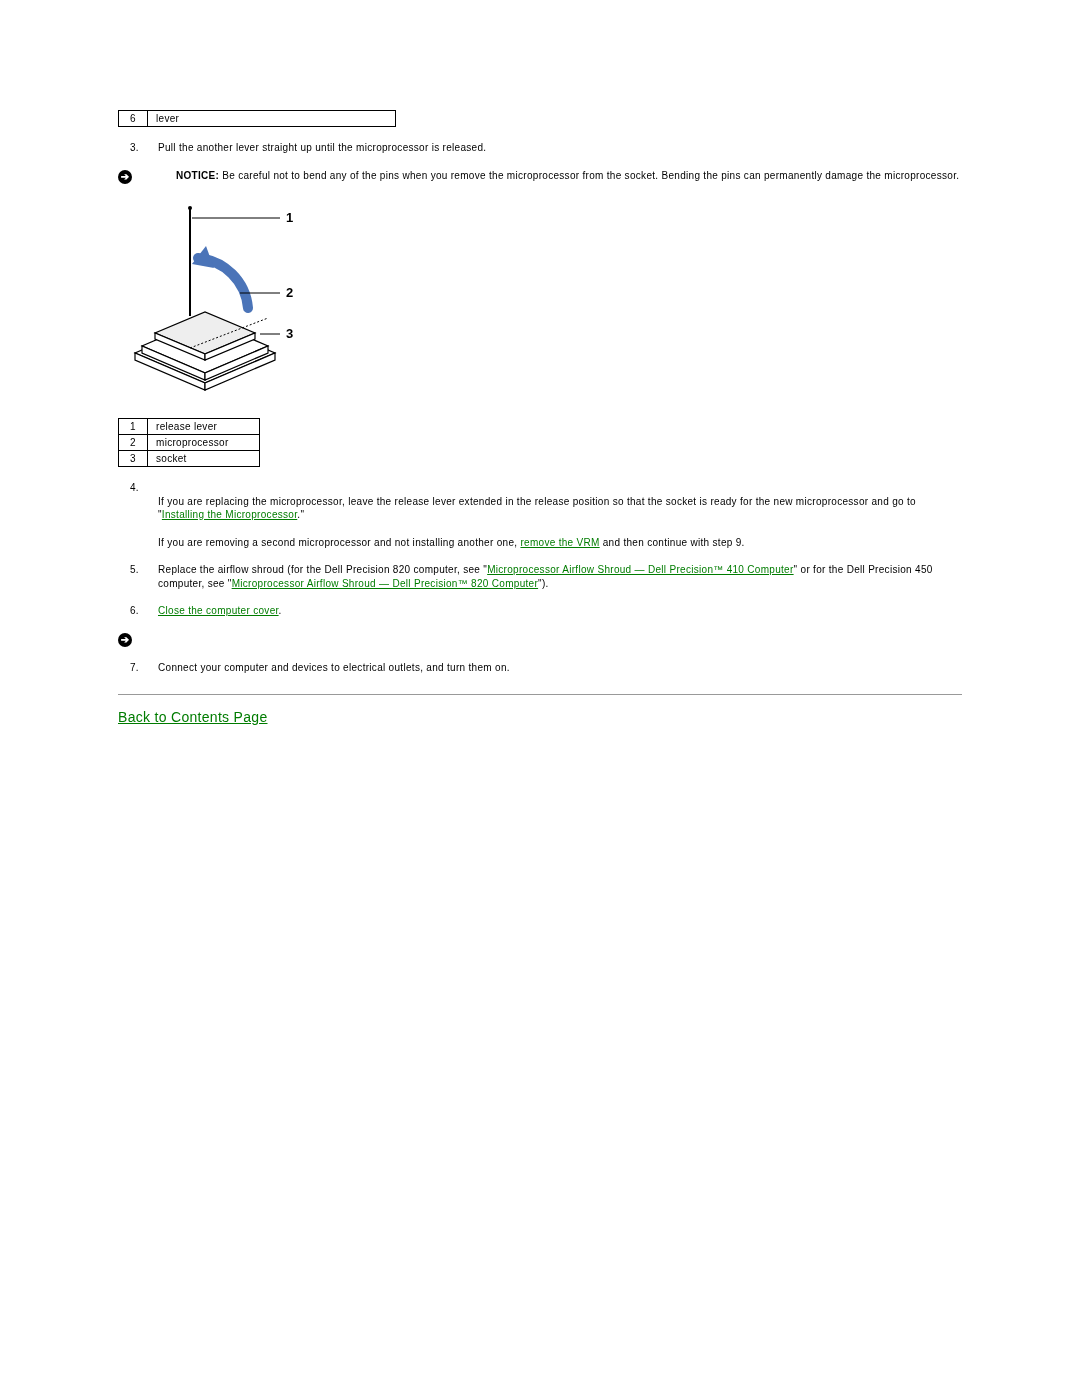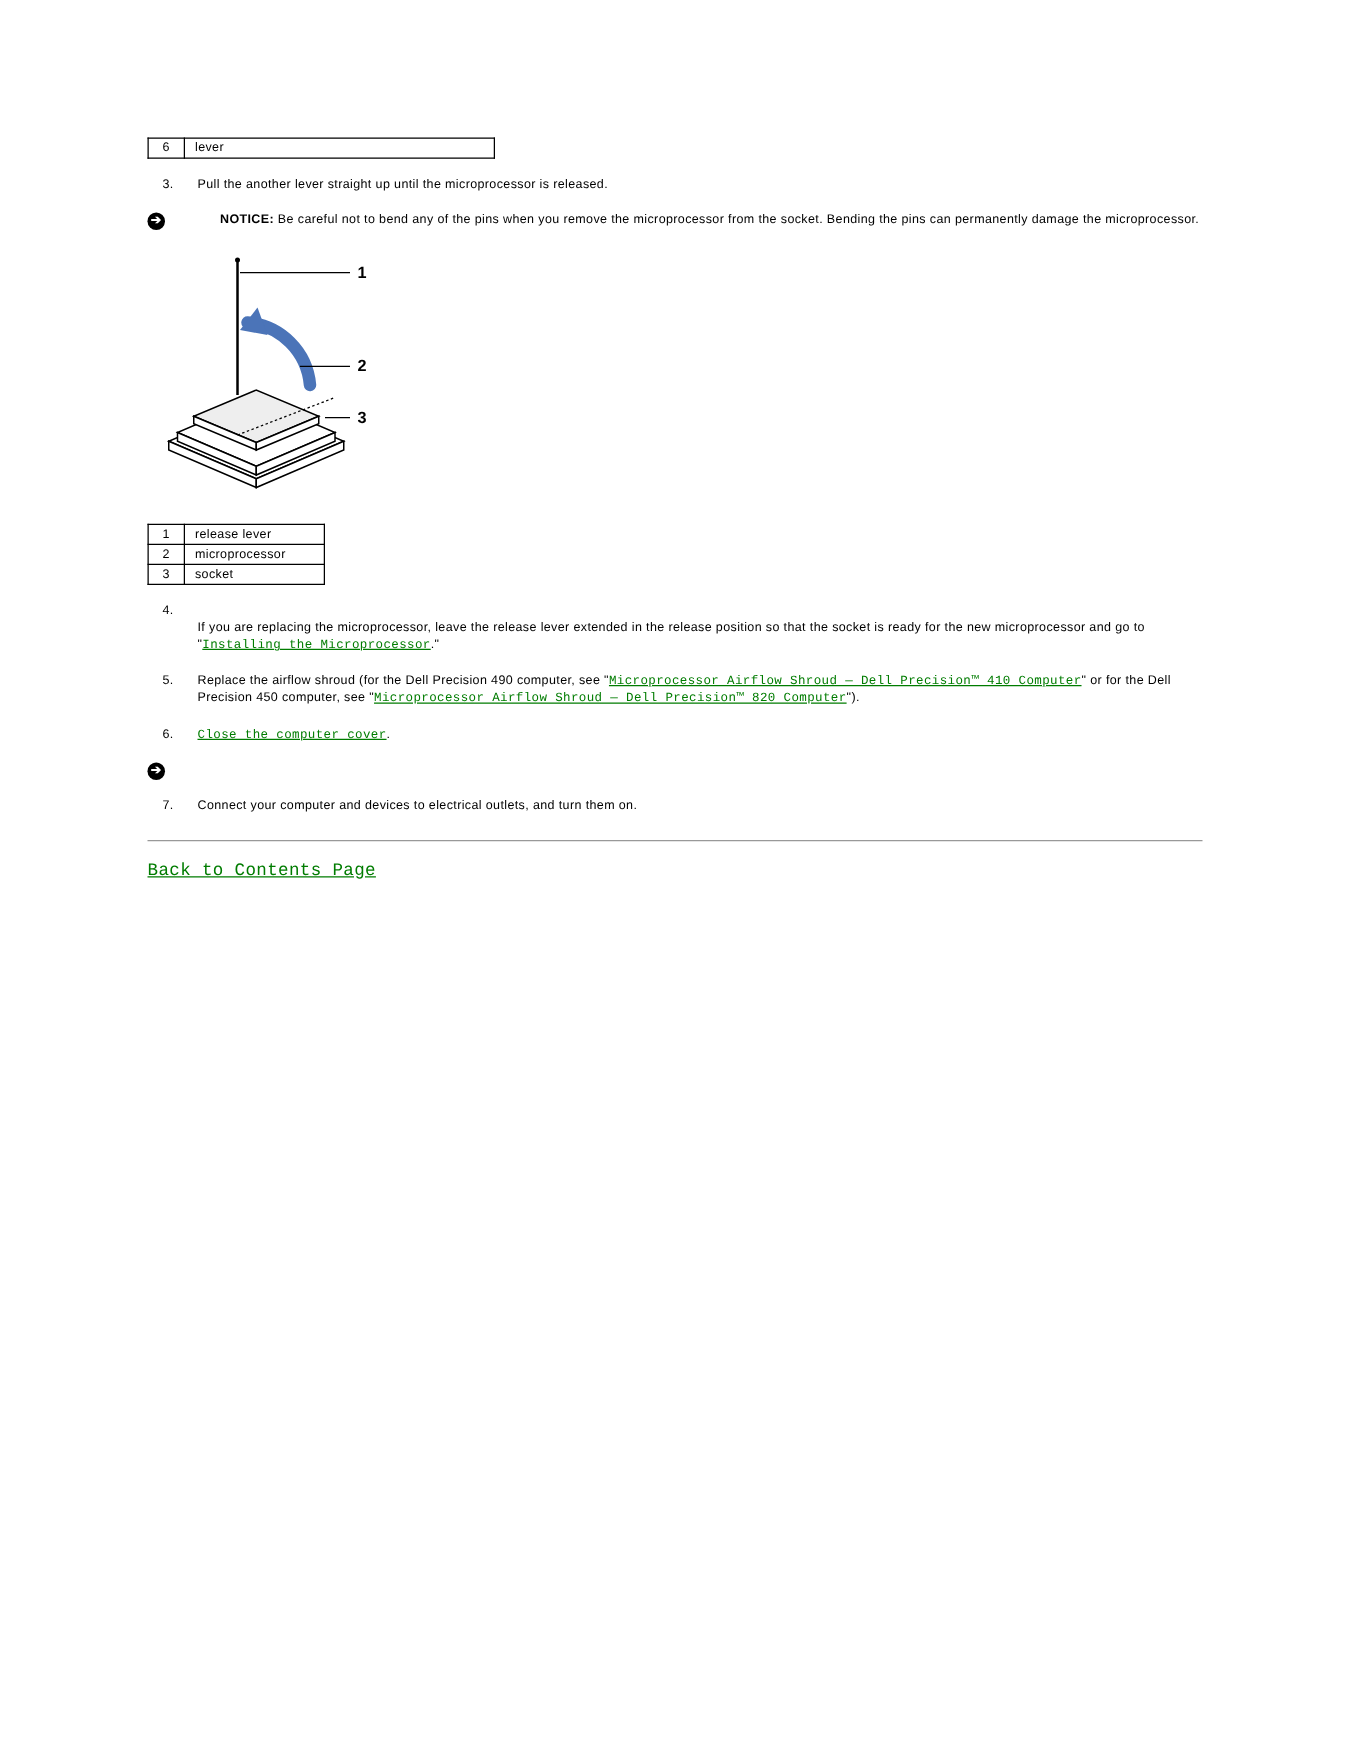--- a/index.html
+++ b/index.html
@@ -76,21 +76,20 @@
   .notice-row .body {
     flex: 1;
   }
   .notice-label {
     font-weight: bold;
     padding-left: 32px;
   }
   a.doclink {
     color: #007c00;
     text-decoration: underline;
-    font-family: Liberation Mono, monospace;
   }
   .sub-para {
     margin: 14px 0 0 0;
   }
   .diagram-wrap {
     margin: 8px 0 18px 2px;
   }
   hr.sep {
     border: none;
     border-top: 1px solid #999;
@@ -185,27 +184,30 @@
     </tr>
   </tbody>
     </table>
 
   <div class="step">
     <div class="num">4.</div>
     <div class="body">
       <div class="sub-para">
         <span>If you are replacing the microprocessor, leave the release lever extended in the release position so that the socket is ready for the new microprocessor and go to "</span><a href="#" class="doclink">Installing the Microprocessor</a><span>."</span>
       </div>
+      <div class="sub-para">
+        <span>If you are removing a second microprocessor and not installing another one, </span><a href="#" class="doclink">remove the VRM</a><span> and then continue with step 9.</span>
+      </div>
     </div>
   </div>
 
   <div class="step">
     <div class="num">5.</div>
     <div class="body">
-      <span>Replace the airflow shroud (for the Dell Precision 490 computer, see "</span><a href="#" class="doclink">Microprocessor Airflow Shroud — Dell Precision™ 410 Computer</a><span>" or for the Dell Precision 450 computer, see "</span><a href="#" class="doclink">Microprocessor Airflow Shroud — Dell Precision™ 820 Computer</a><span>").</span>
+      <span>Replace the airflow shroud (for the Dell Precision 820 computer, see "</span><a href="#" class="doclink">Microprocessor Airflow Shroud — Dell Precision™ 410 Computer</a><span>" or for the Dell Precision 450 computer, see "</span><a href="#" class="doclink">Microprocessor Airflow Shroud — Dell Precision™ 820 Computer</a><span>").</span>
     </div>
   </div>
 
   <div class="step">
     <div class="num">6.</div>
     <div class="body">
       <a href="#" class="doclink">Close the computer cover</a><span>.</span>
     </div>
   </div>
 

